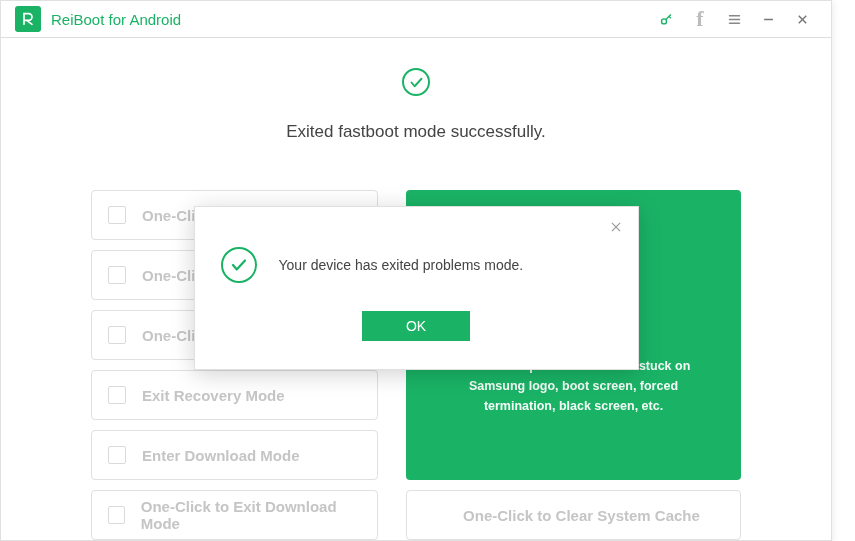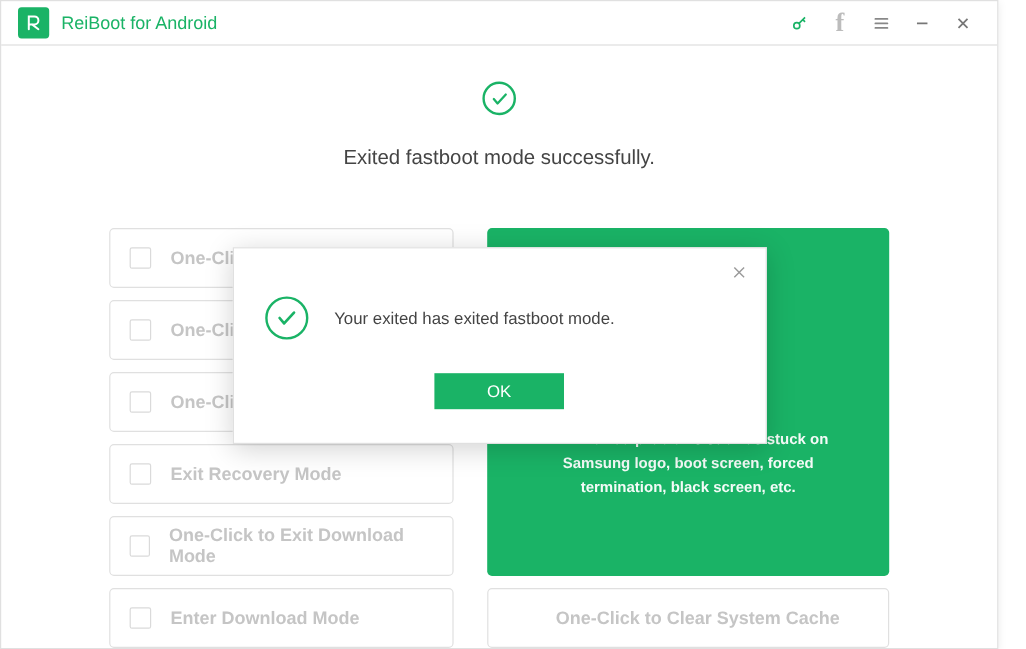--- a/index.html
+++ b/index.html
@@ -258,25 +258,25 @@
         <div class="option-btn">
           <div class="slot-icon"></div>
           <span>One-Click</span>
         </div>
         <div class="option-btn">
           <div class="slot-icon"></div>
           <span>Exit Recovery Mode</span>
         </div>
         <div class="option-btn">
           <div class="slot-icon"></div>
+          <span>Enter Download Mode</span>
+        </div>
+        <div class="option-btn">
+          <div class="slot-icon"></div>
           <span>One-Click to Exit Download Mode</span>
-        </div>
-        <div class="option-btn">
-          <div class="slot-icon"></div>
-          <span>Enter Download Mode</span>
         </div>
       </div>
       <div class="right-col">
         <div class="repair-card">
           <div class="repair-title">stem</div>
           <div class="repair-desc">Fix Andriod problems such as stuck on Samsung logo, boot screen, forced termination, black screen, etc.</div>
         </div>
         <div class="cache-btn">
           <div class="slot-icon"></div>
           <span>One-Click to Clear System Cache</span>
@@ -291,21 +291,21 @@
               <line x1="5" y1="5" x2="19" y2="19"></line>
               <line x1="5" y1="19" x2="19" y2="5"></line>
             </svg>
         </div>
         <div class="modal-body">
           <div class="check-circle-lg">
             <svg viewBox="0 0 24 24" fill="none" stroke="currentColor" stroke-width="3" stroke-linecap="round" stroke-linejoin="round">
               <polyline points="4 12 9 18 20 6"></polyline>
             </svg>
           </div>
-          <div class="modal-text">Your exited has exited fastboot mode.</div>
+          <div class="modal-text">Your device has exited problems mode.</div>
         </div>
         <div class="modal-actions">
           <button class="ok-btn">OK</button>
         </div>
       </div>
     </div>
   </div>
 </div>
 
 </body></html>

